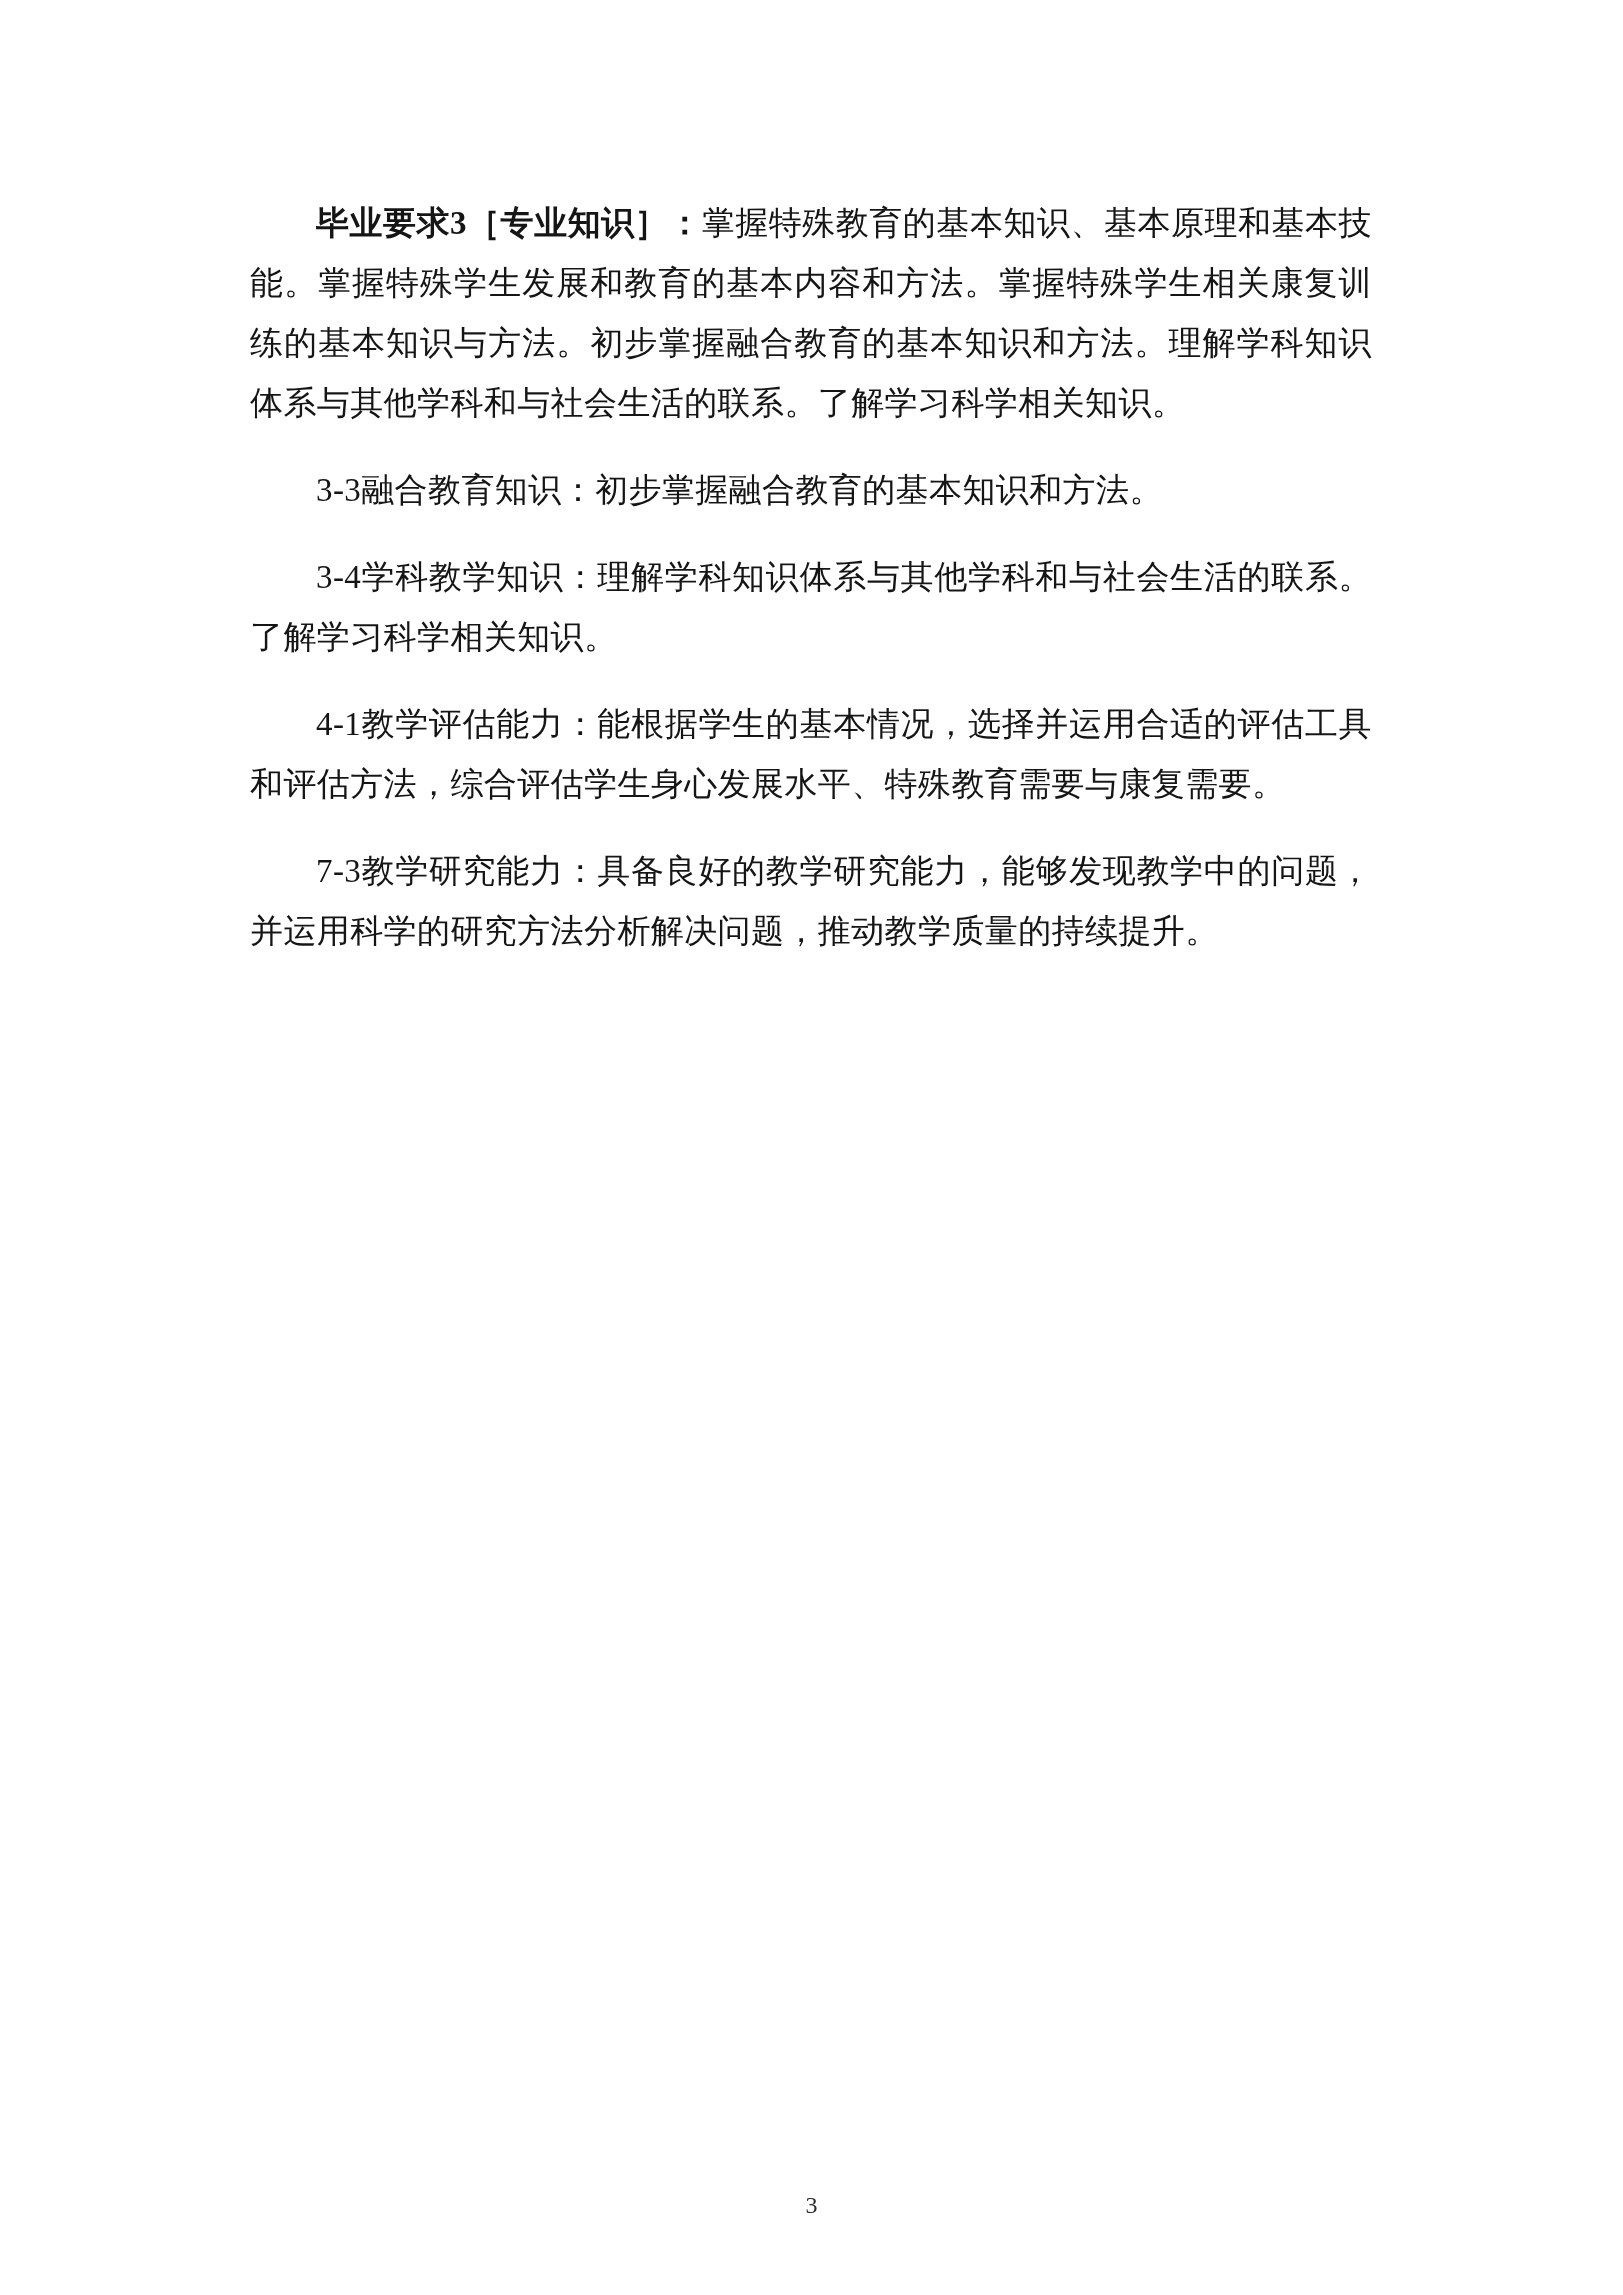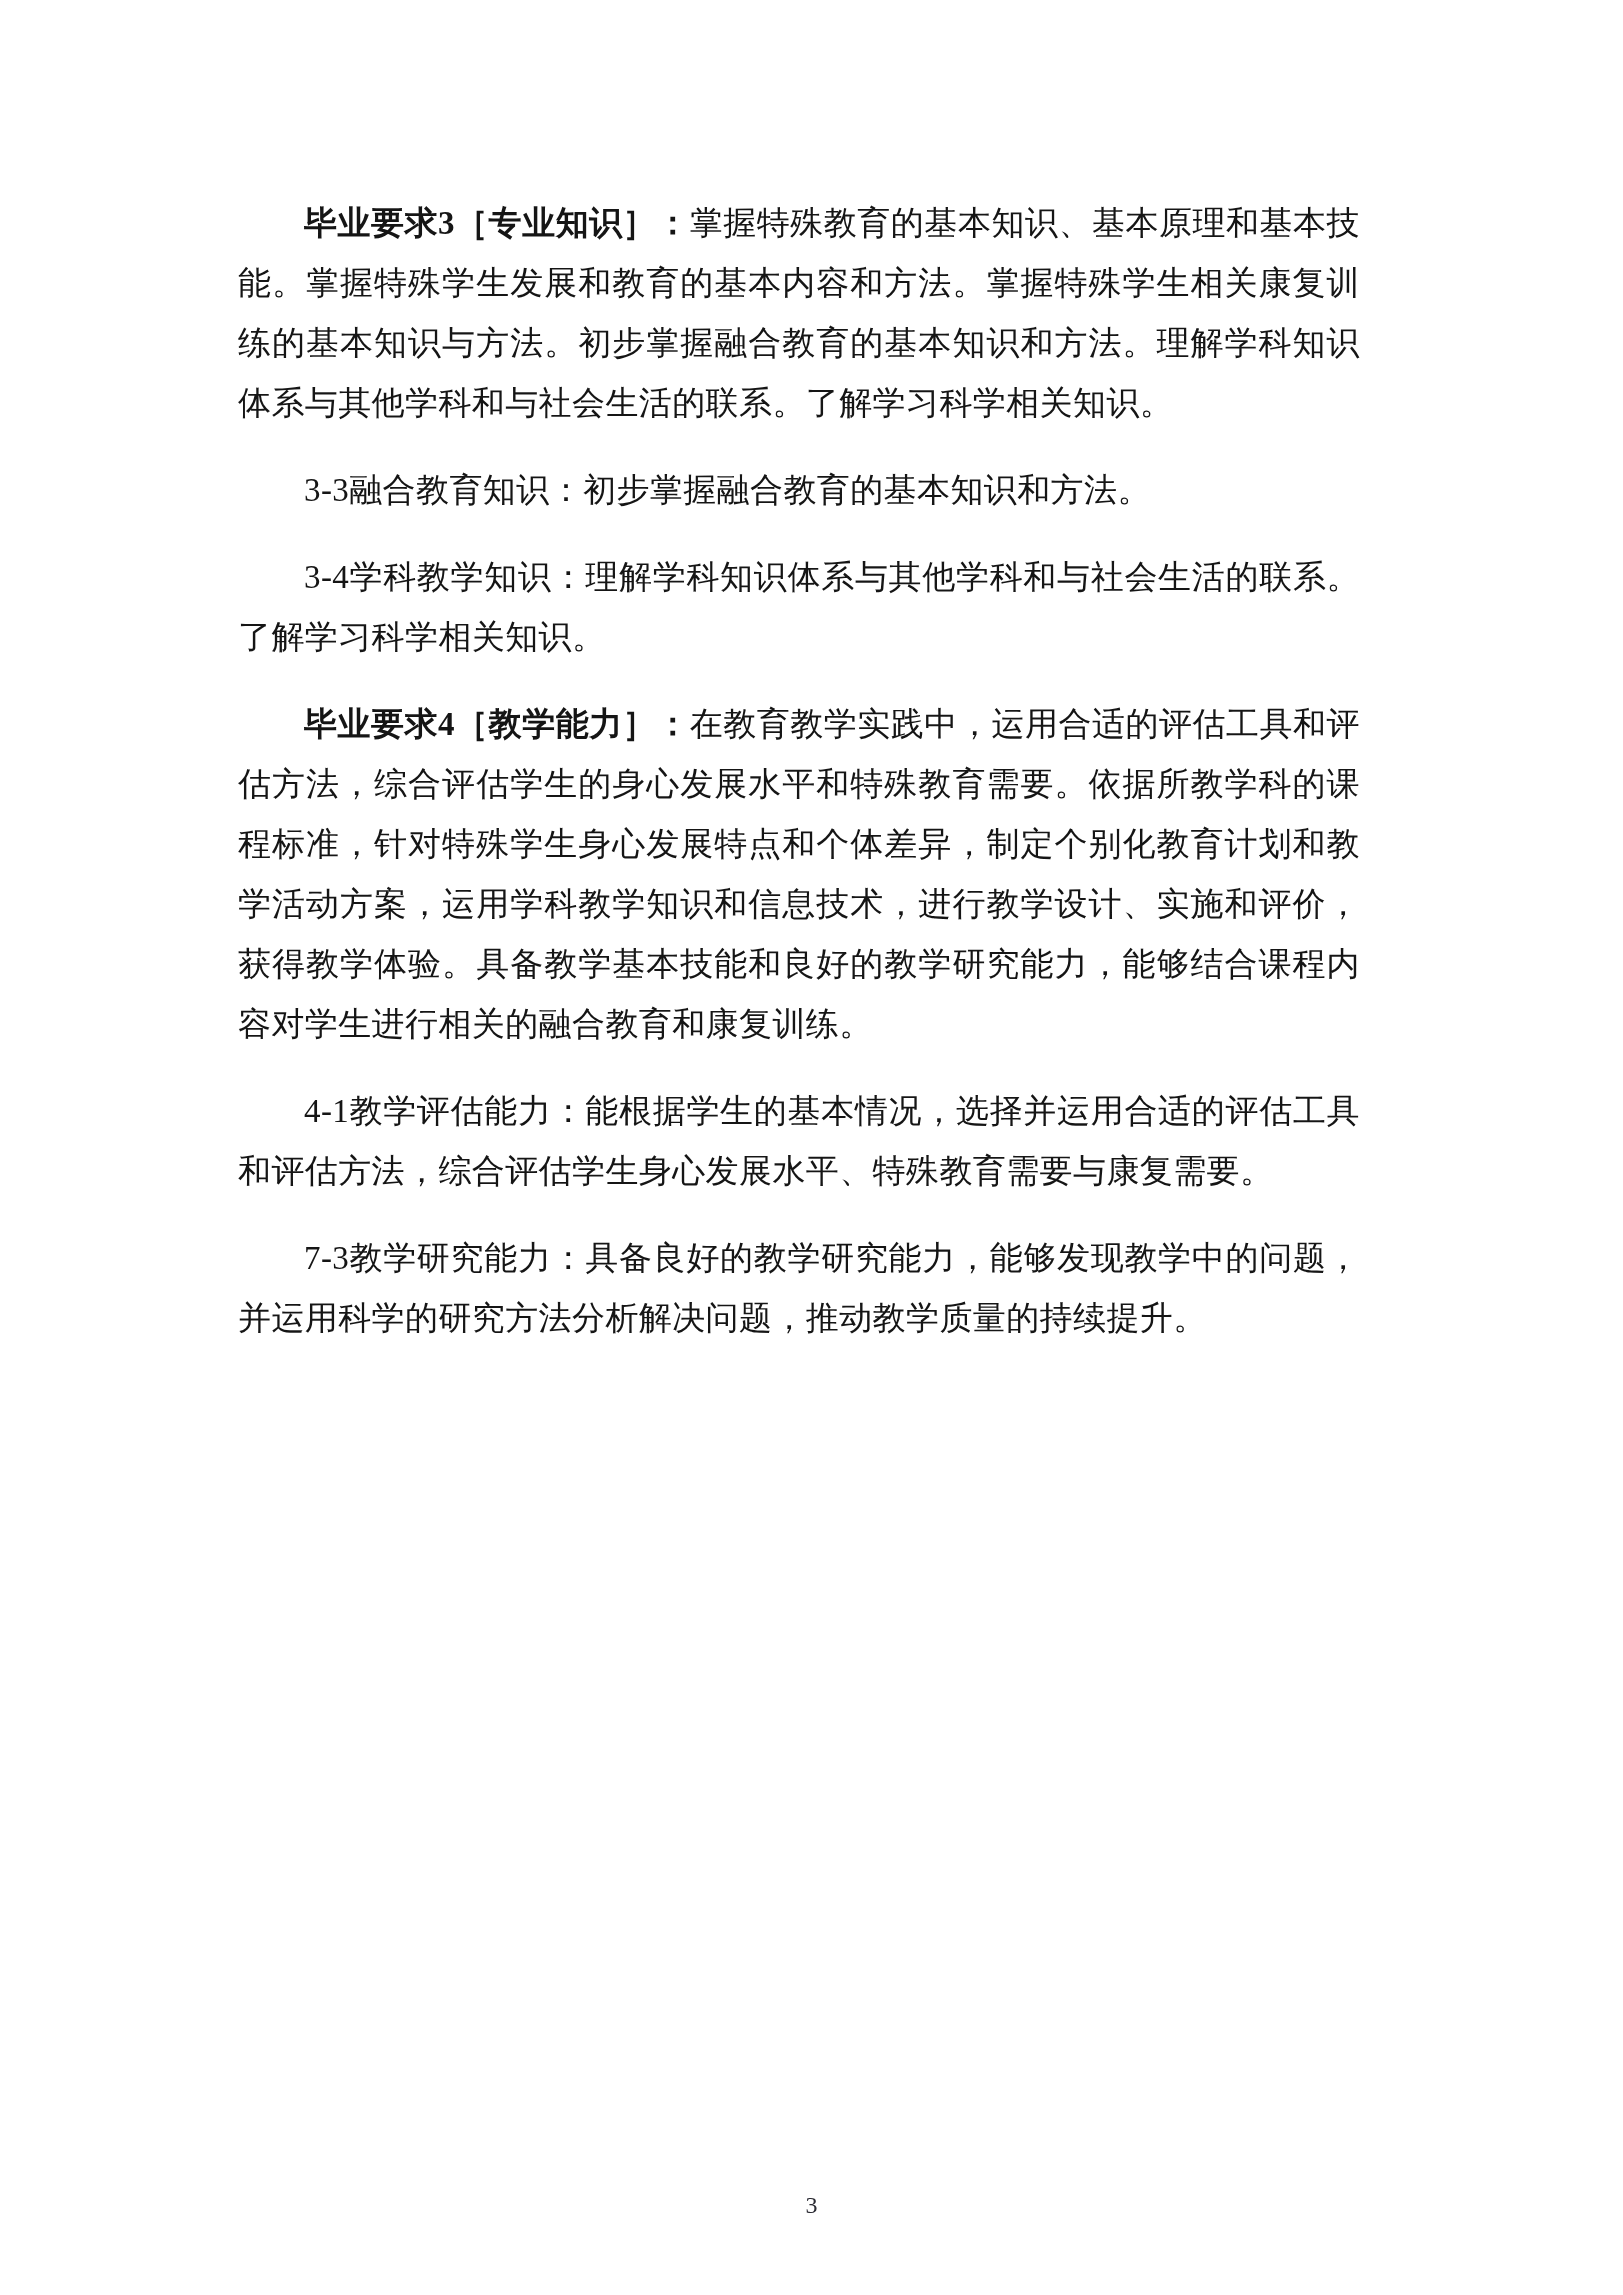--- a/index.html
+++ b/index.html
@@ -11,21 +11,21 @@
     position: relative;
     width: 1623px;
     height: 2295px;
     background: #ffffff;
     overflow: hidden;
     font-family: "Liberation Serif", "DejaVu Serif", serif;
     color: #151515;
   }
   .content {
     position: absolute;
-    left: 238px;
+    left: 250px;
     top: 193px;
     width: 1122px;
   }
   .content p {
     margin: 0 0 27px 0;
     font-size: 33px;
     line-height: 60px;
     text-indent: 66px;
     text-align: justify;
     letter-spacing: 0.4px;
@@ -51,21 +51,20 @@
 <div class="page">
   <div class="content" id="doc-content">
   <p><span class="lead">毕业要求3［专业知识］：</span><span class="body-text">掌握特殊教育的基本知识、基本原理和基本技能。掌握特殊学生发展和教育的基本内容和方法。掌握特殊学生相关康复训练的基本知识与方法。初步掌握融合教育的基本知识和方法。理解学科知识体系与其他学科和与社会生活的联系。了解学习科学相关知识。</span></p>
 
 
 
   <p><span class="body-text">3-3融合教育知识：初步掌握融合教育的基本知识和方法。</span></p>
 
   <p><span class="body-text">3-4学科教学知识：理解学科知识体系与其他学科和与社会生活的联系。了解学习科学相关知识。</span></p>
 
-  <p><span class="lead">毕业要求4［教学能力］：</span><span class="body-text">在教育教学实践中，运用合适的评估工具和评估方法，综合评估学生的身心发展水平和特殊教育需要。依据所教学科的课程标准，针对特殊学生身心发展特点和个体差异，制定个别化教育计划和教学活动方案，运用学科教学知识和信息技术，进行教学设计、实施和评价，获得教学体验。具备教学基本技能和良好的教学研究能力，能够结合课程内容对学生进行相关的融合教育和康复训练。</span></p>
 
   <p><span class="body-text">4-1教学评估能力：能根据学生的基本情况，选择并运用合适的评估工具和评估方法，综合评估学生身心发展水平、特殊教育需要与康复需要。</span></p>
 
 
   <p><span class="body-text">7-3教学研究能力：具备良好的教学研究能力，能够发现教学中的问题，并运用科学的研究方法分析解决问题，推动教学质量的持续提升。</span></p>
 </div>
   <div class="page-number">3</div>
 </div>
 
 

